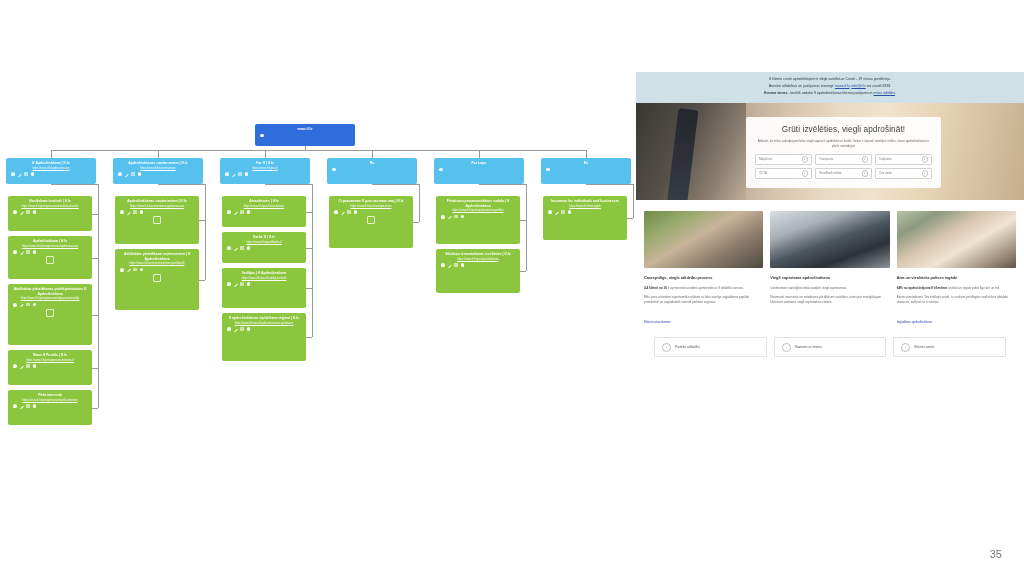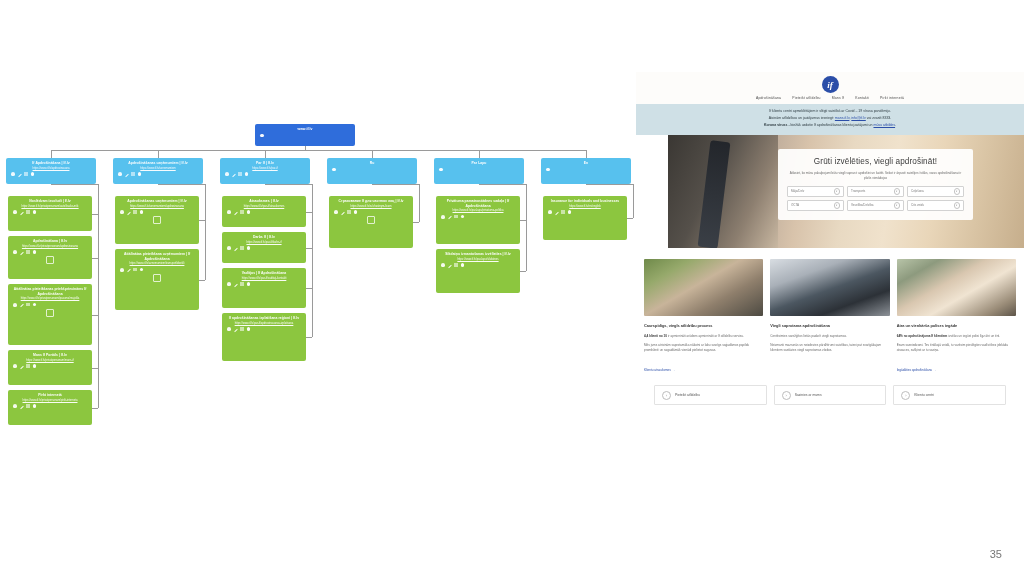--- a/index.html
+++ b/index.html
@@ -39,23 +39,23 @@
   .logo{width:17px;height:17px;border-radius:50%;background:#2b4ea8;color:#fff;
         display:flex;align-items:center;justify-content:center;
         font-family:"Liberation Serif",serif;font-style:italic;font-weight:bold;font-size:9px;}
   .nav{display:flex;gap:11px;margin-top:3px;}
   .nav span{font-size:3.4px;color:#4a4a4a;letter-spacing:.2px;}
   .notice{background:#cfe0e6;padding:5px 0 6px 0;text-align:center;}
   .notice p{margin:0 0 1.5px 0;font-size:3.5px;color:#2d3a40;line-height:1.5;}
   .notice a{color:#2b4ea8;text-decoration:underline;}
   .notice b{font-weight:bold;}
 
-  .hero{position:relative;height:113px;overflow:hidden;
+  .hero{position:relative;height:97px;overflow:hidden;
         background:linear-gradient(100deg,#55524e 0%,#6d6862 14%,#b9a898 26%,#d8c3ab 38%,
-                   #e8d9c2 50%,#f0e2cc 62%,#e9d6b9 74%,#d9c4a4 86%,#c6ae8c 100%);margin-left:32px;}
+                   #e8d9c2 50%,#f0e2cc 62%,#e9d6b9 74%,#d9c4a4 86%,#c6ae8c 100%);}
   .hero .hand{position:absolute;left:0;top:0;width:110px;height:113px;
         background:linear-gradient(115deg,#3a3733 0%,#55504a 40%,#8d7f70 72%,#c9b8a2 100%);}
   .hero .phone{position:absolute;left:36px;top:6px;width:20px;height:107px;
         background:linear-gradient(180deg,#23262b,#3a3f46);transform:rotate(7deg);border-radius:3px;}
   .herocard{position:absolute;left:110px;top:14px;width:195px;
         background:rgba(255,255,255,.93);border-radius:2px;padding:7px 9px 9px 9px;
         box-sizing:border-box;}
   .herocard h2{margin:0;text-align:center;font-size:8.2px;font-weight:normal;
         color:#3c3c3c;line-height:1.35;letter-spacing:.1px;}
   .herocard p{margin:4px 0 5px 0;text-align:center;font-size:3.1px;color:#6a6a6a;line-height:1.55;}
@@ -347,30 +347,20 @@
         <span class="ic" style="width: 3.5px; height: 3.5px; background: rgb(255, 255, 255); border-radius: 50%; opacity: 0.95;"></span>
       </div>
     </div>
     <div class="ln lnh" style="left: 627px; top: 108px; width: 6px; height: 0.8px;"></div>
     <div class="ln lnv" style="left: 633px; top: 74px; width: 0.8px; height: 34px;"></div>
     <div class="ln lnh" style="left: 586px; top: 74px; width: 47px; height: 0.8px;"></div>
   </div>
 
 <div id="site">
 
-  <div class="topbar">
-    <div class="logo">if</div>
-    <div class="nav">
-      <span>Apdrošināšana</span>
-      <span>Pieteikt atlīdzību</span>
-      <span>Mans If</span>
-      <span>Kontakti</span>
-      <span>Pirkt internetā</span>
-    </div>
-  </div>
 
   <div class="notice">
     <p>If klientu centri apmeklētājiem ir slēgti saistībā ar Covid – 19 vīrusa pandēmiju.</p>
     <p><span>Aicinām atlīdzības un jautājumus iesniegt: </span><a>mans.if.lv</a><span>, </span><a>info@if.lv</a><span> vai zvanīt 8333.</span></p>
     <p><b>Korona vīruss</b><span> - biežāk uzdotie If apdrošināšanas klientu jautājumi un </span><a>mūsu atbildes</a><span>.</span></p>
   </div>
 
   <div class="hero">
     <div class="hand">
       <div class="phone"></div>

